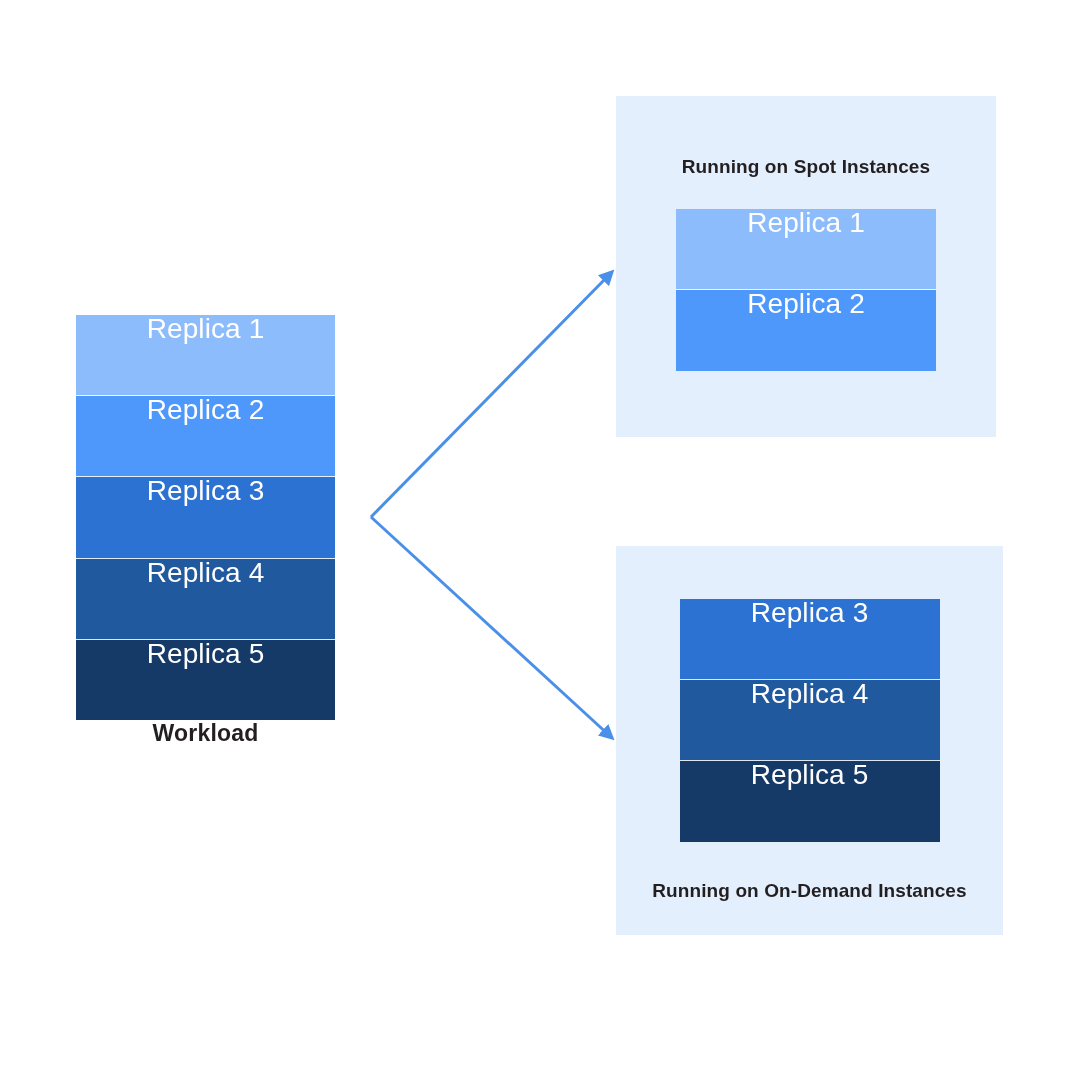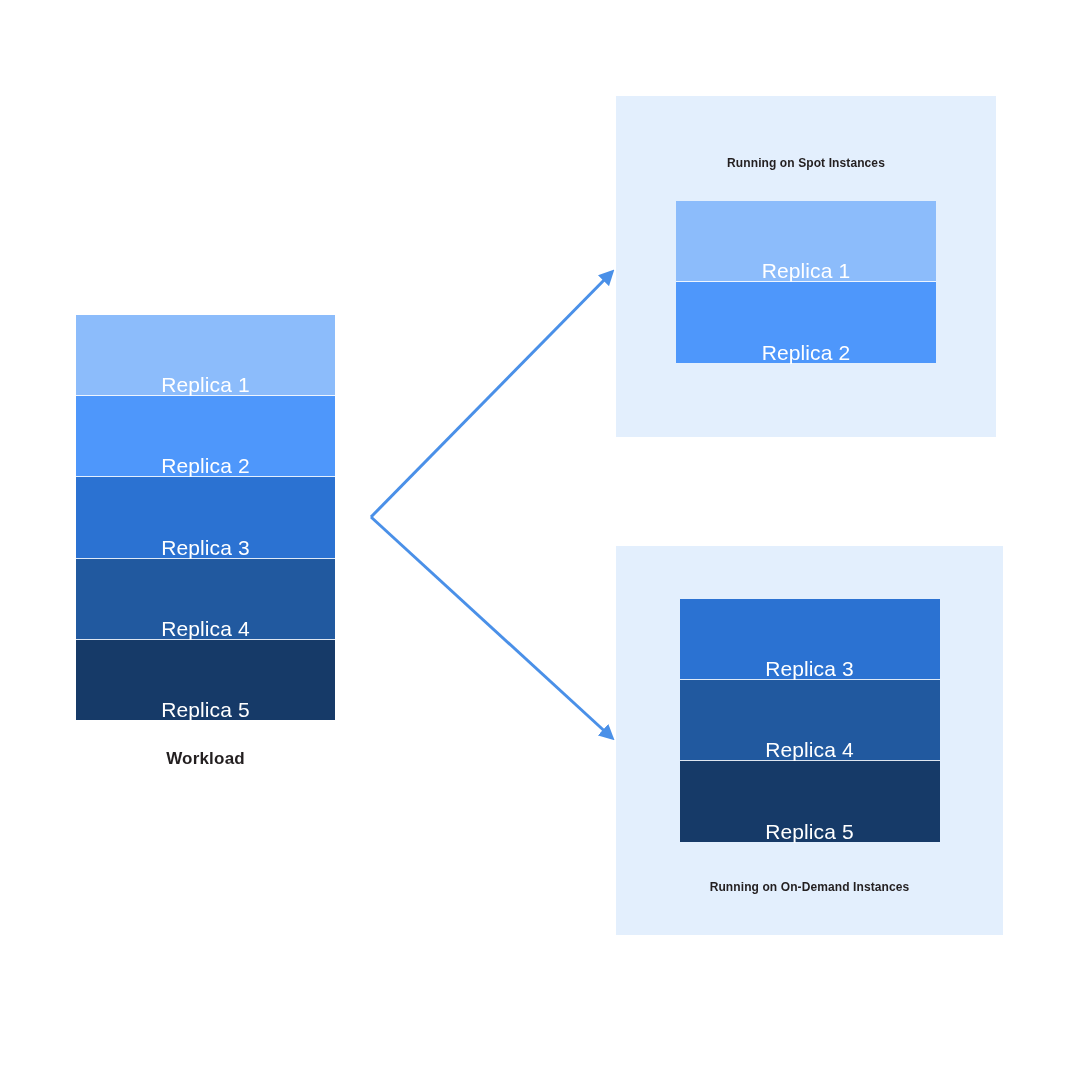--- a/index.html
+++ b/index.html
@@ -27,25 +27,25 @@
     top: 0;
     width: 1080px;
     height: 1080px;
     pointer-events: none;
   }
 
   
   .replica-band {
     position: relative;
     display: flex;
-    align-items: flex-end;
+    align-items: flex-start;
     justify-content: center;
     box-sizing: border-box;
     color: #ffffff;
-    font-size: 21px;
+    font-size: 28px;
     font-weight: 400;
     letter-spacing: 0.1px;
     line-height: 1;
     border-bottom: 1px solid rgba(255,255,255,0.85);
   }
   .replica-band:last-child {
     border-bottom: none;
   }
 
   
@@ -60,22 +60,21 @@
     height: 405px;
     display: flex;
     flex-direction: column;
   }
   #workload-stack .replica-band {
     flex: 1 1 0;
   }
   #workload-caption {
     width: 259px;
     text-align: center;
-    margin-top: 29px;
-    font-size: 17px;
+    font-size: 23px;
     font-weight: 700;
     color: #231f20;
     letter-spacing: 0.2px;
   }
 
   
   .instance-panel {
     position: absolute;
     box-sizing: border-box;
     display: flex;
@@ -91,21 +90,21 @@
     justify-content: flex-start;
   }
   #panel-ondemand {
     left: 616px;
     top: 546px;
     width: 387px;
     height: 389px;
     justify-content: flex-start;
   }
   .panel-title {
-    font-size: 12px;
+    font-size: 19px;
     font-weight: 700;
     color: #231f20;
     letter-spacing: 0.1px;
     text-align: center;
     white-space: nowrap;
   }
   .panel-replicas {
     width: 260px;
     display: flex;
     flex-direction: column;

